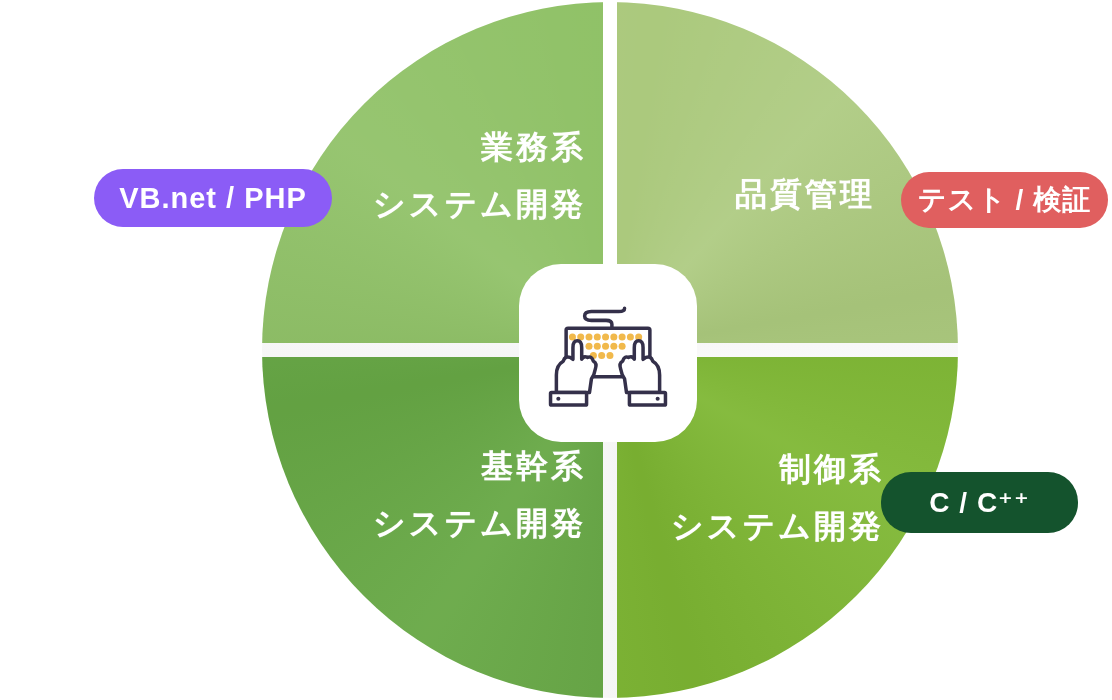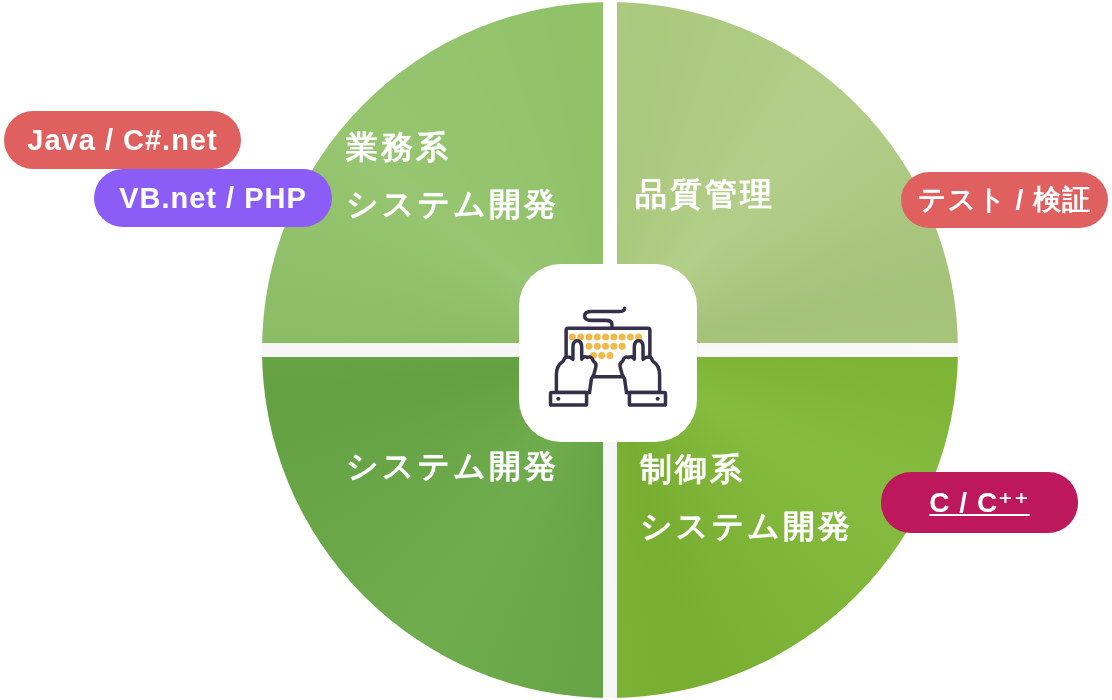--- a/index.html
+++ b/index.html
@@ -19,21 +19,21 @@
   .facets{
     position:absolute;inset:0;pointer-events:none;border-radius:50%;
     background:conic-gradient(from 8deg at 50% 50%,
       rgba(255,255,255,0) 0deg, rgba(255,255,255,0.09) 34deg,
       rgba(0,0,0,0.035) 72deg, rgba(255,255,255,0.06) 110deg,
       rgba(0,0,0,0.05) 158deg, rgba(255,255,255,0.05) 205deg,
       rgba(0,0,0,0.045) 252deg, rgba(255,255,255,0.07) 300deg,
       rgba(255,255,255,0) 360deg);
   }
   .quad-label{
-    position:absolute;text-align:left;color:#ffffff;font-weight:bold;
+    position:absolute;text-align:right;color:#ffffff;font-weight:bold;
     font-size:32px;line-height:57px;letter-spacing:3px;
     text-shadow:0 0 1px rgba(255,255,255,0.4);
   }
   .lbl-q1{left:346px;top:119px;width:240px;}
   .lbl-q2{left:635px;top:168px;width:240px;line-height:36px;margin-top:8px;}
   .lbl-q3{left:346px;top:438px;width:240px;}
   .lbl-q4{left:640px;top:441px;width:244px;}
   .badge{
     position:absolute;border-radius:30px;color:#ffffff;font-weight:bold;
     display:flex;align-items:center;justify-content:center;
@@ -65,31 +65,31 @@
   </div>
 
   <div class="quad-label lbl-q1">
     <div>業務系</div>
     <div>システム開発</div>
   </div>
   <div class="quad-label lbl-q2">
     <div>品質管理</div>
   </div>
   <div class="quad-label lbl-q3">
+    <div>基幹系</div>
     <div>システム開発</div>
   </div>
   <div class="quad-label lbl-q4">
     <div>制御系</div>
     <div>システム開発</div>
   </div>
 
-  <div class="badge badge-b1" style="background: rgb(224, 95, 95);">Java / C#.net</div>
   <div class="badge badge-b2" style="background: #8b5cf6;">VB.net / PHP</div>
   <div class="badge badge-b3" style="background: rgb(224, 95, 95);">テスト / 検証</div>
-  <div class="badge badge-b5" style="background: #be185d; text-decoration: underline;">C / C⁺⁺</div>
+  <div class="badge badge-b5" style="background: #14532d;">C / C⁺⁺</div>
 
   <div class="center-card">
     <span>
       <svg width="128" height="112" viewBox="0 0 130 115" fill="none" stroke="#34304a" stroke-width="3.6" stroke-linecap="round" stroke-linejoin="round">
 
         <path d="M 69 32 L 69 28 Q 69 24 63 24 L 48 24 Q 41 24 41 19.5 Q 41 15 48 15 L 76 15 Q 82 15 82 11.5"></path>
 
         <rect x="22" y="32" width="86" height="50" rx="2"></rect>
 
         <g fill="#f1b94b" stroke="none">

